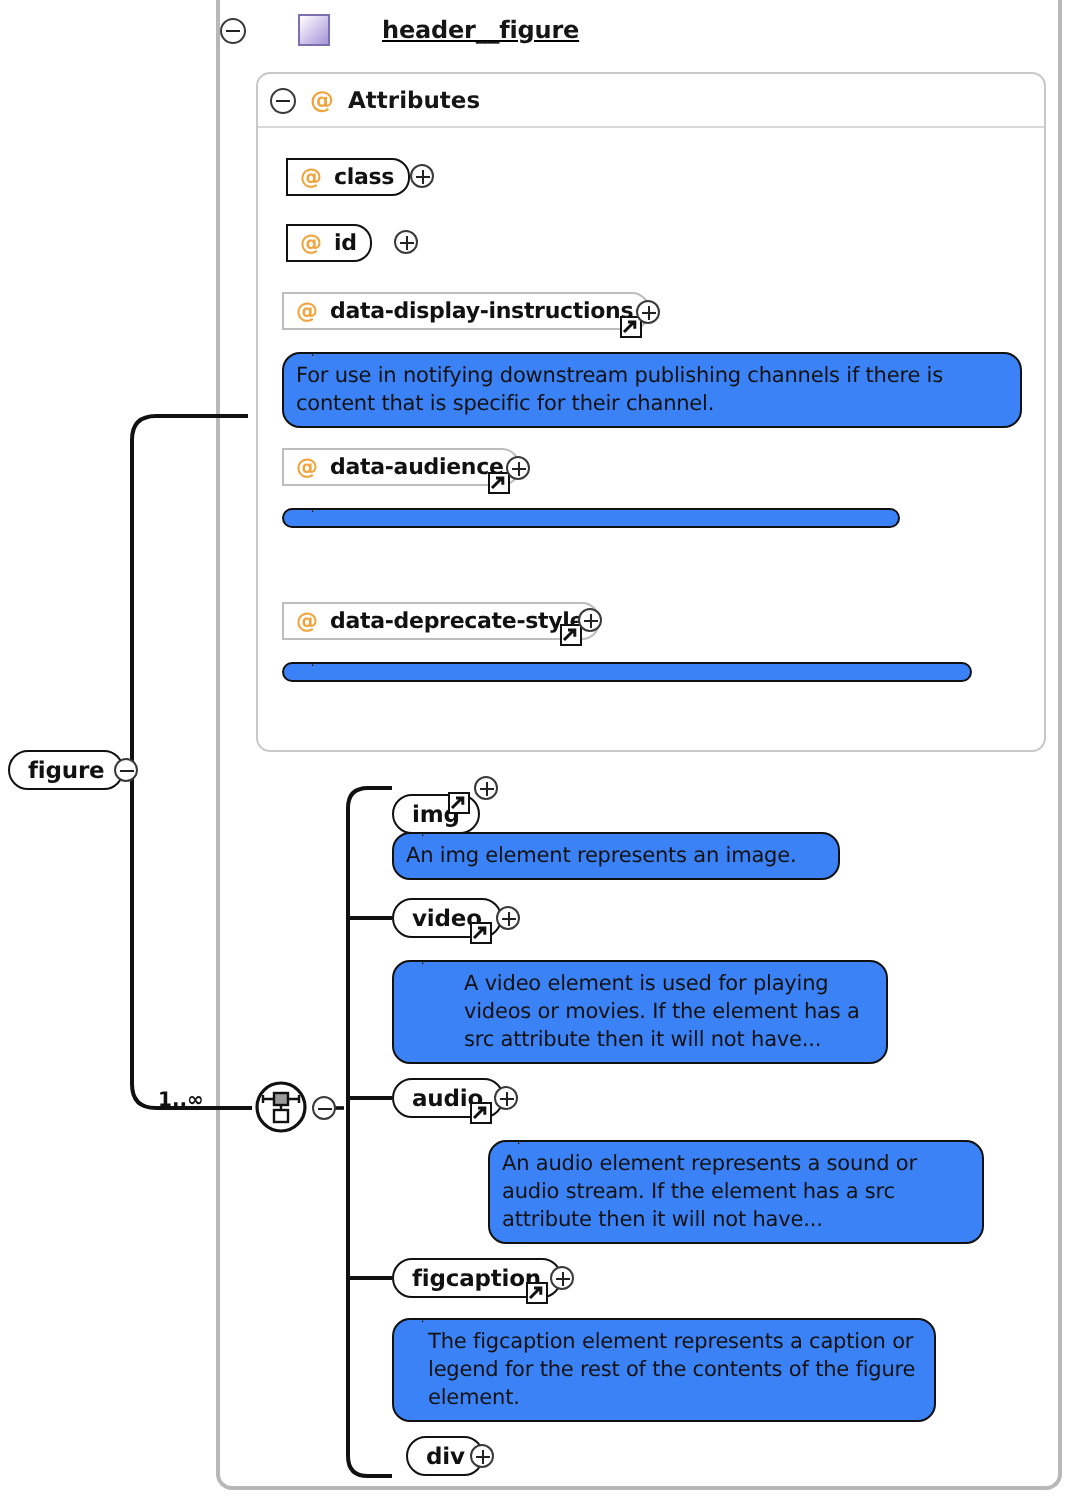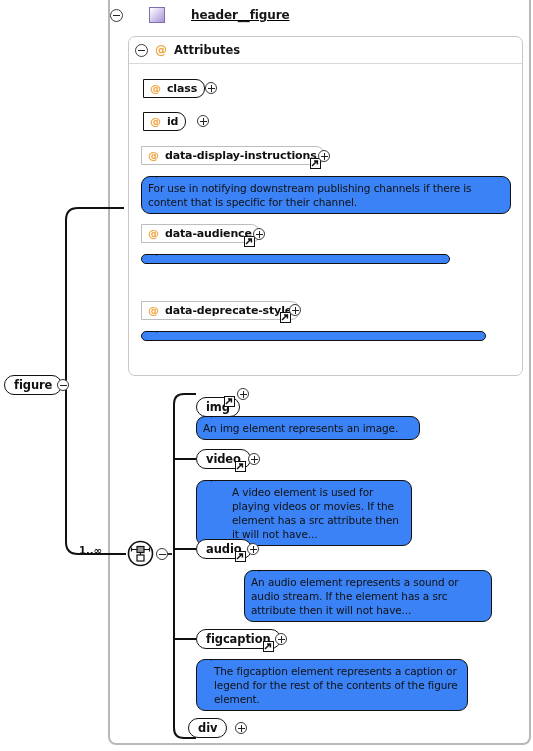--- a/index.html
+++ b/index.html
@@ -370,21 +370,21 @@
   <span>An img element represents an image.</span>
 </div>
 
 <div class="el-box" style="left:196px; top:449px;">video</div>
 <div class="jump" style="left:235px; top:461px;">
   <svg width="8" height="8" viewBox="0 0 8 8">
       <path d="M1 7 L6 2 M3 2 L6.4 2 L6.4 5.4" stroke="#111" stroke-width="1.5" fill="none"></path>
     </svg>
 </div>
 <div class="circ plus pcirc" style="left:248px; top:453px;"></div>
-<div class="bubble" style="left:196px; top:480px; width:216px;padding-left:35px;">
+<div class="bubble" style="left:196px; top:480px; width:248px;padding-left:35px;">
   <span class="tail"></span>
   <span>A video element is used for playing videos or movies. If the element has a src attribute then it will not have...</span>
 </div>
 
 <div class="el-box" style="left:196px; top:539px;border-radius:10px;">audio</div>
 <div class="jump" style="left:235px; top:551px;">
   <svg width="8" height="8" viewBox="0 0 8 8">
       <path d="M1 7 L6 2 M3 2 L6.4 2 L6.4 5.4" stroke="#111" stroke-width="1.5" fill="none"></path>
     </svg>
 </div>
@@ -399,14 +399,14 @@
   <svg width="8" height="8" viewBox="0 0 8 8">
       <path d="M1 7 L6 2 M3 2 L6.4 2 L6.4 5.4" stroke="#111" stroke-width="1.5" fill="none"></path>
     </svg>
 </div>
 <div class="circ plus pcirc" style="left:275px; top:633px;"></div>
 <div class="bubble" style="left:196px; top:659px; width:272px;padding-left:17px;">
   <span class="tail"></span>
   <span>The figcaption element represents a caption or legend for the rest of the contents of the figure element.</span>
 </div>
 
-<div class="el-box" style="left:188px; top:718px;">div</div>
+<div class="el-box" style="left:203px; top:718px;">div</div>
 <div class="circ plus pcirc" style="left:235px; top:722px;"></div>
 
 </body></html>

